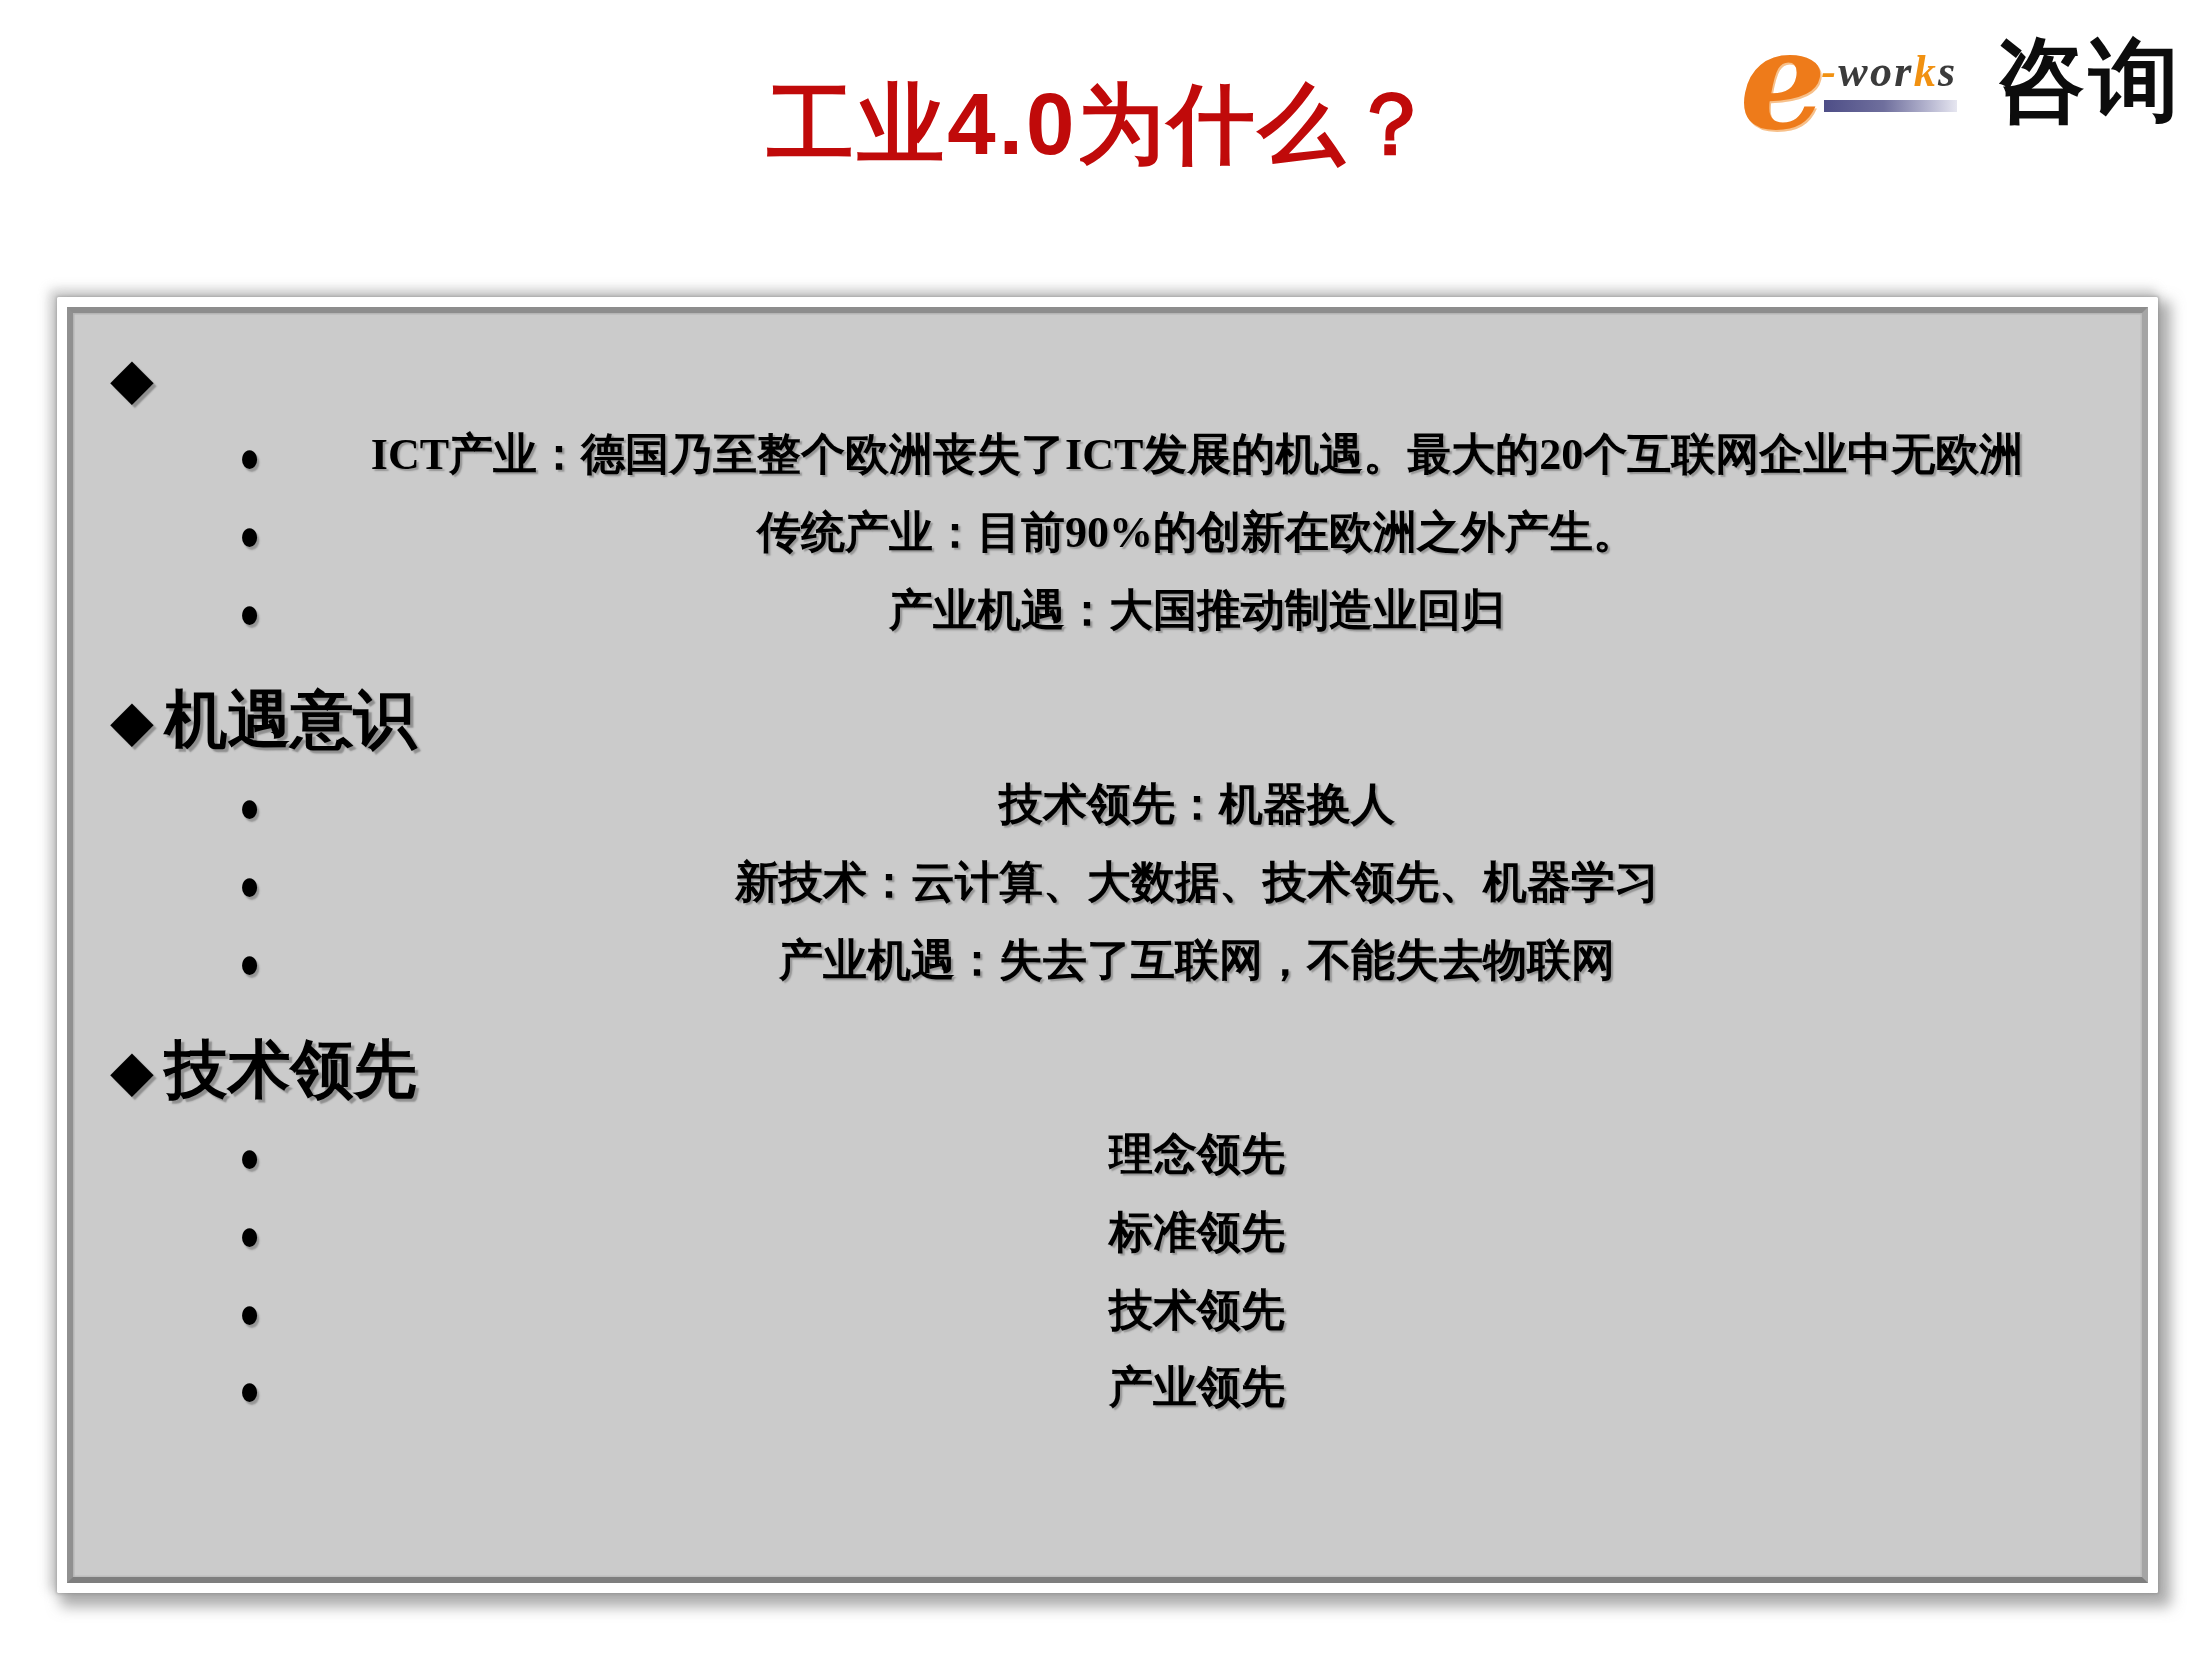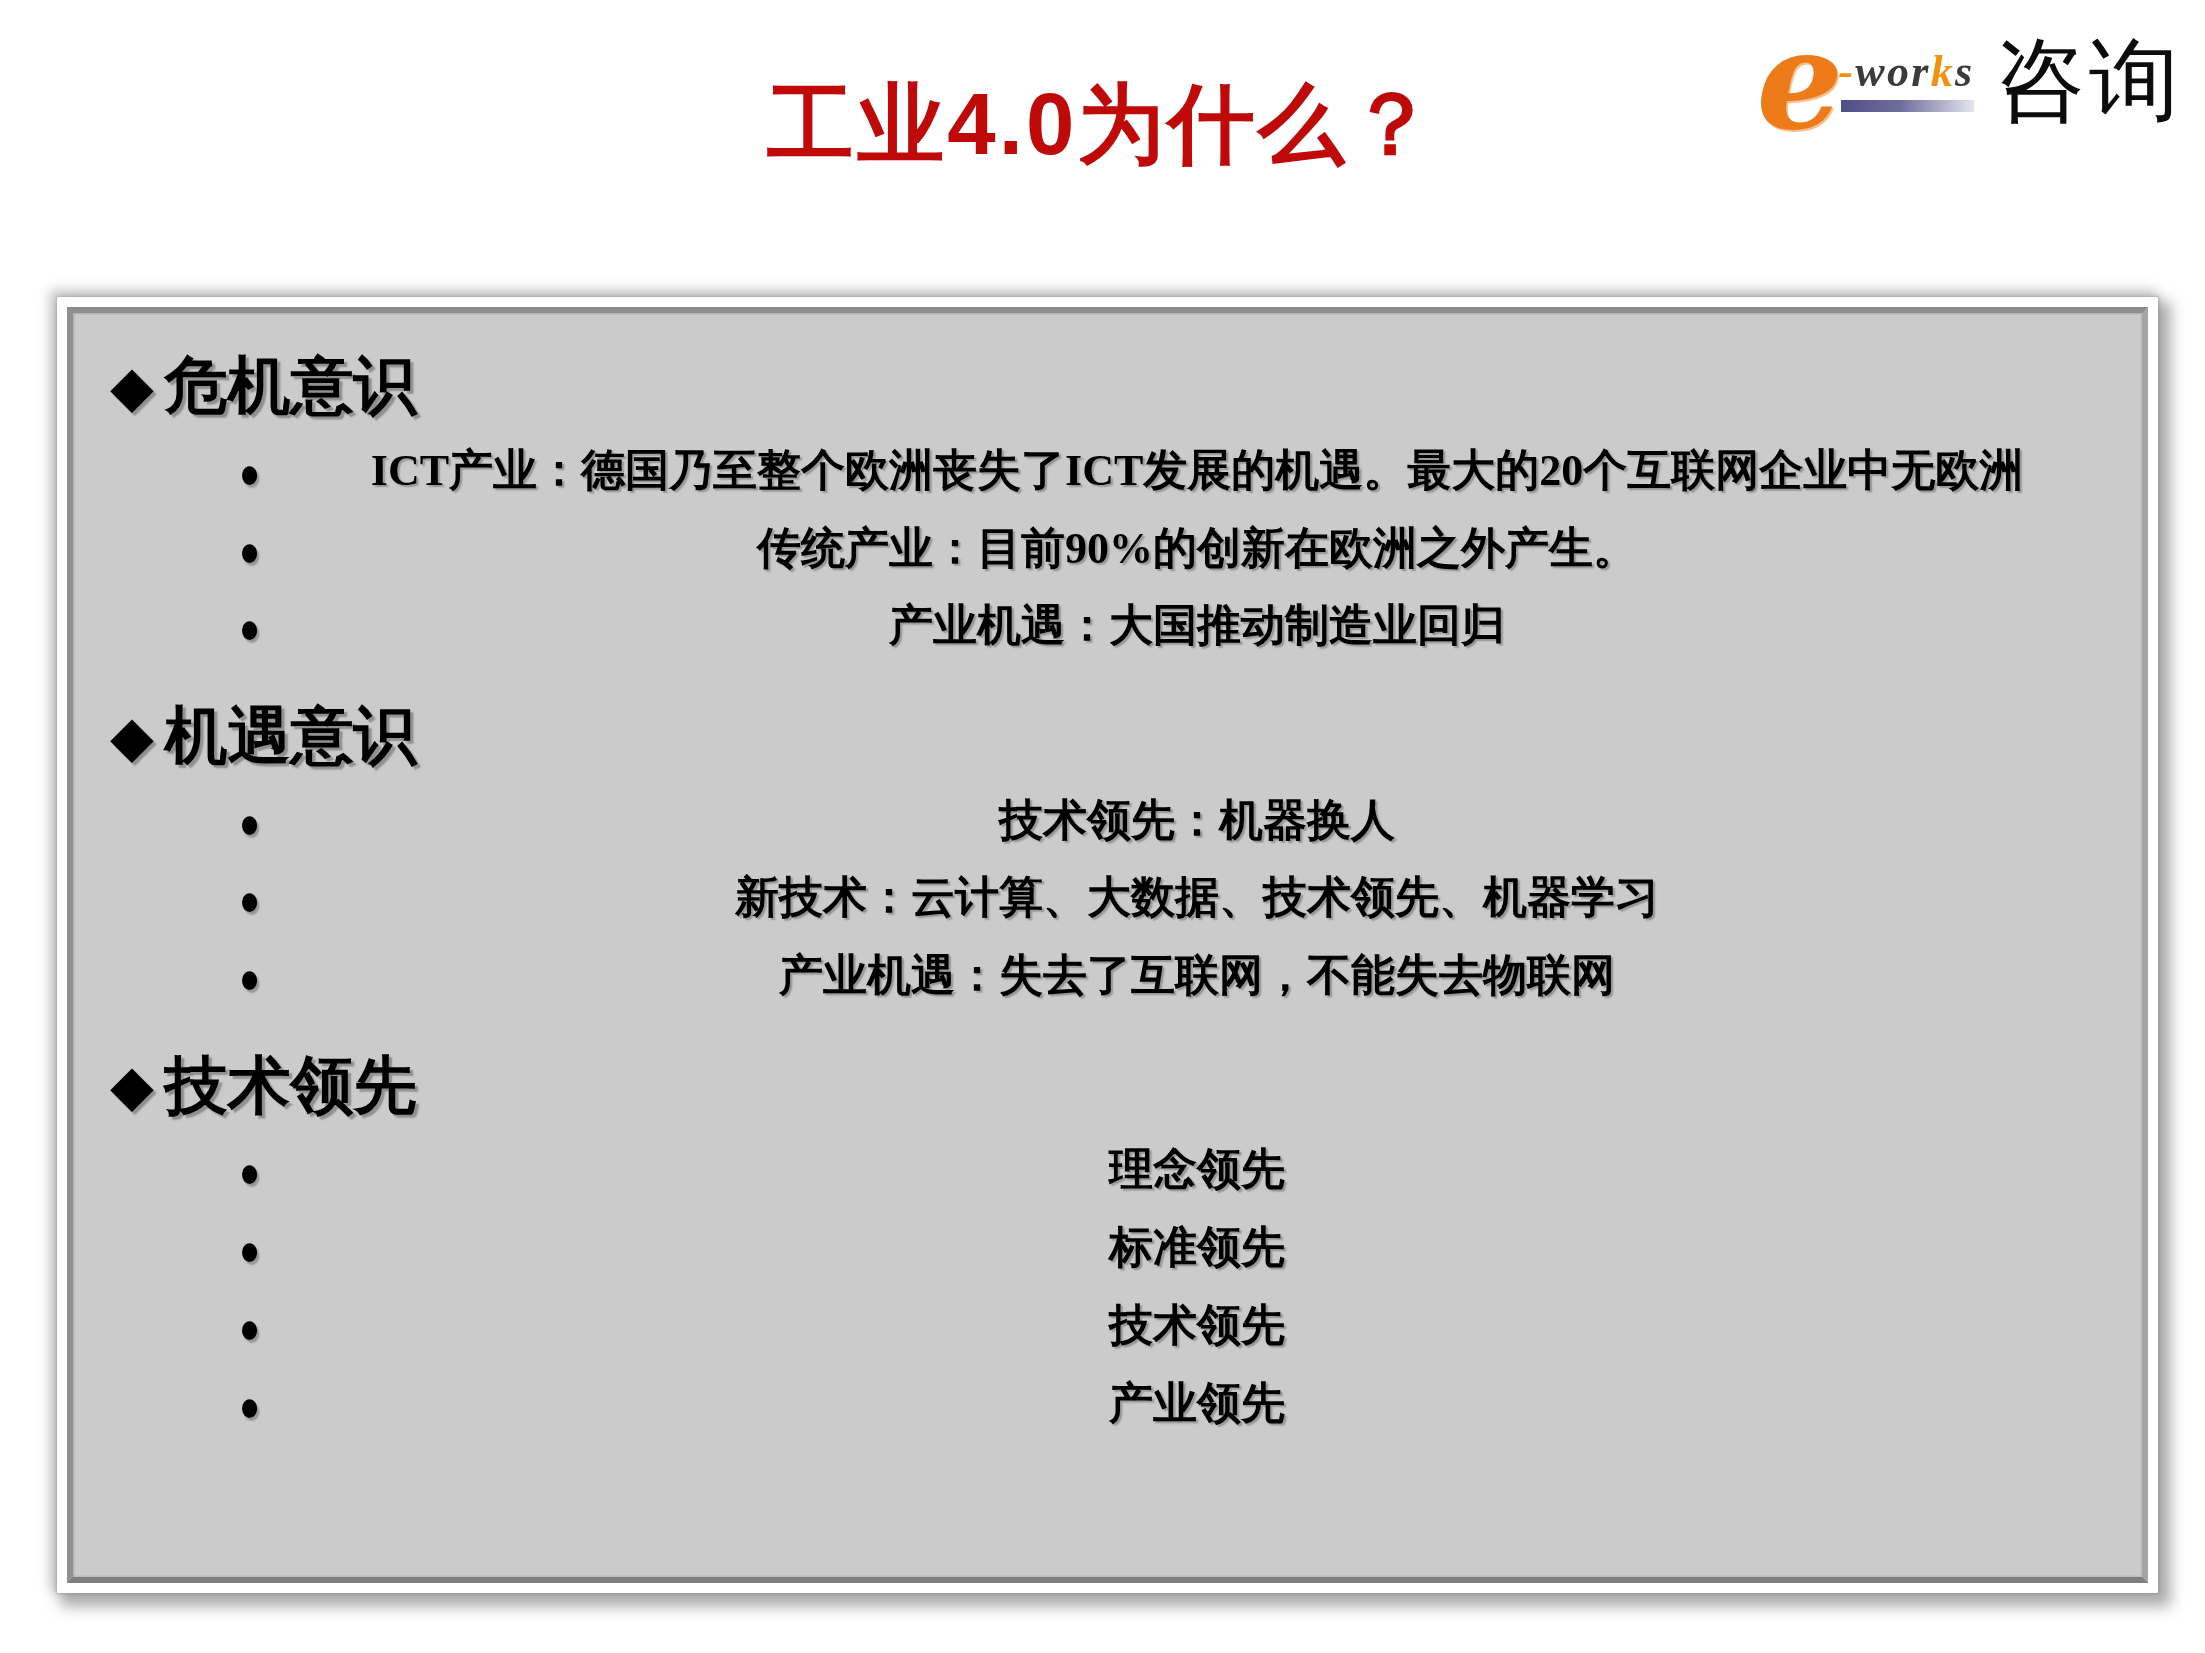--- a/index.html
+++ b/index.html
@@ -50,24 +50,24 @@
   .logo-underline {
     position: absolute;
     left: 3.1px;
     right: 0;
     bottom: 4.6px;
     height: 12.3px;
     background: linear-gradient(to right, #4e4e87, #6f6f9d 45%, #b9b9d2 80%, #e6e6f0);
   }
   .logo-cn {
     font-family: "Liberation Sans", sans-serif;
-    font-weight: normal;
+    font-weight: bold;
     font-size: 90px;
     color: #0c0c0c;
-    margin-left: 20px;
+    margin-left: 37px;
     letter-spacing: 4.6px;
   }
 
   
   .slide-title {
     padding-top: 76px;
     text-align: center;
     font-family: "Liberation Sans", "DejaVu Sans", sans-serif;
     font-weight: bold;
     font-size: 87px;
@@ -154,21 +154,20 @@
   <span class="logo-cn">咨询</span>
 </div>
 
 <div class="slide-title">工业4.0为什么？</div>
 
 <div class="panel">
   <div class="panel-inner">
 
     <div class="section-heading">
       <span class="section-diamond">◆</span>
-      <span>危机意识</span>
     </div>
     <div class="bullet-row">
       <span class="bullet-dot">●</span>
       <span class="bullet-text">ICT产业：德国乃至整个欧洲丧失了ICT发展的机遇。最大的20个互联网企业中无欧洲</span>
     </div>
     <div class="bullet-row">
       <span class="bullet-dot">●</span>
       <span class="bullet-text">传统产业：目前90%的创新在欧洲之外产生。</span>
     </div>
     <div class="bullet-row">

